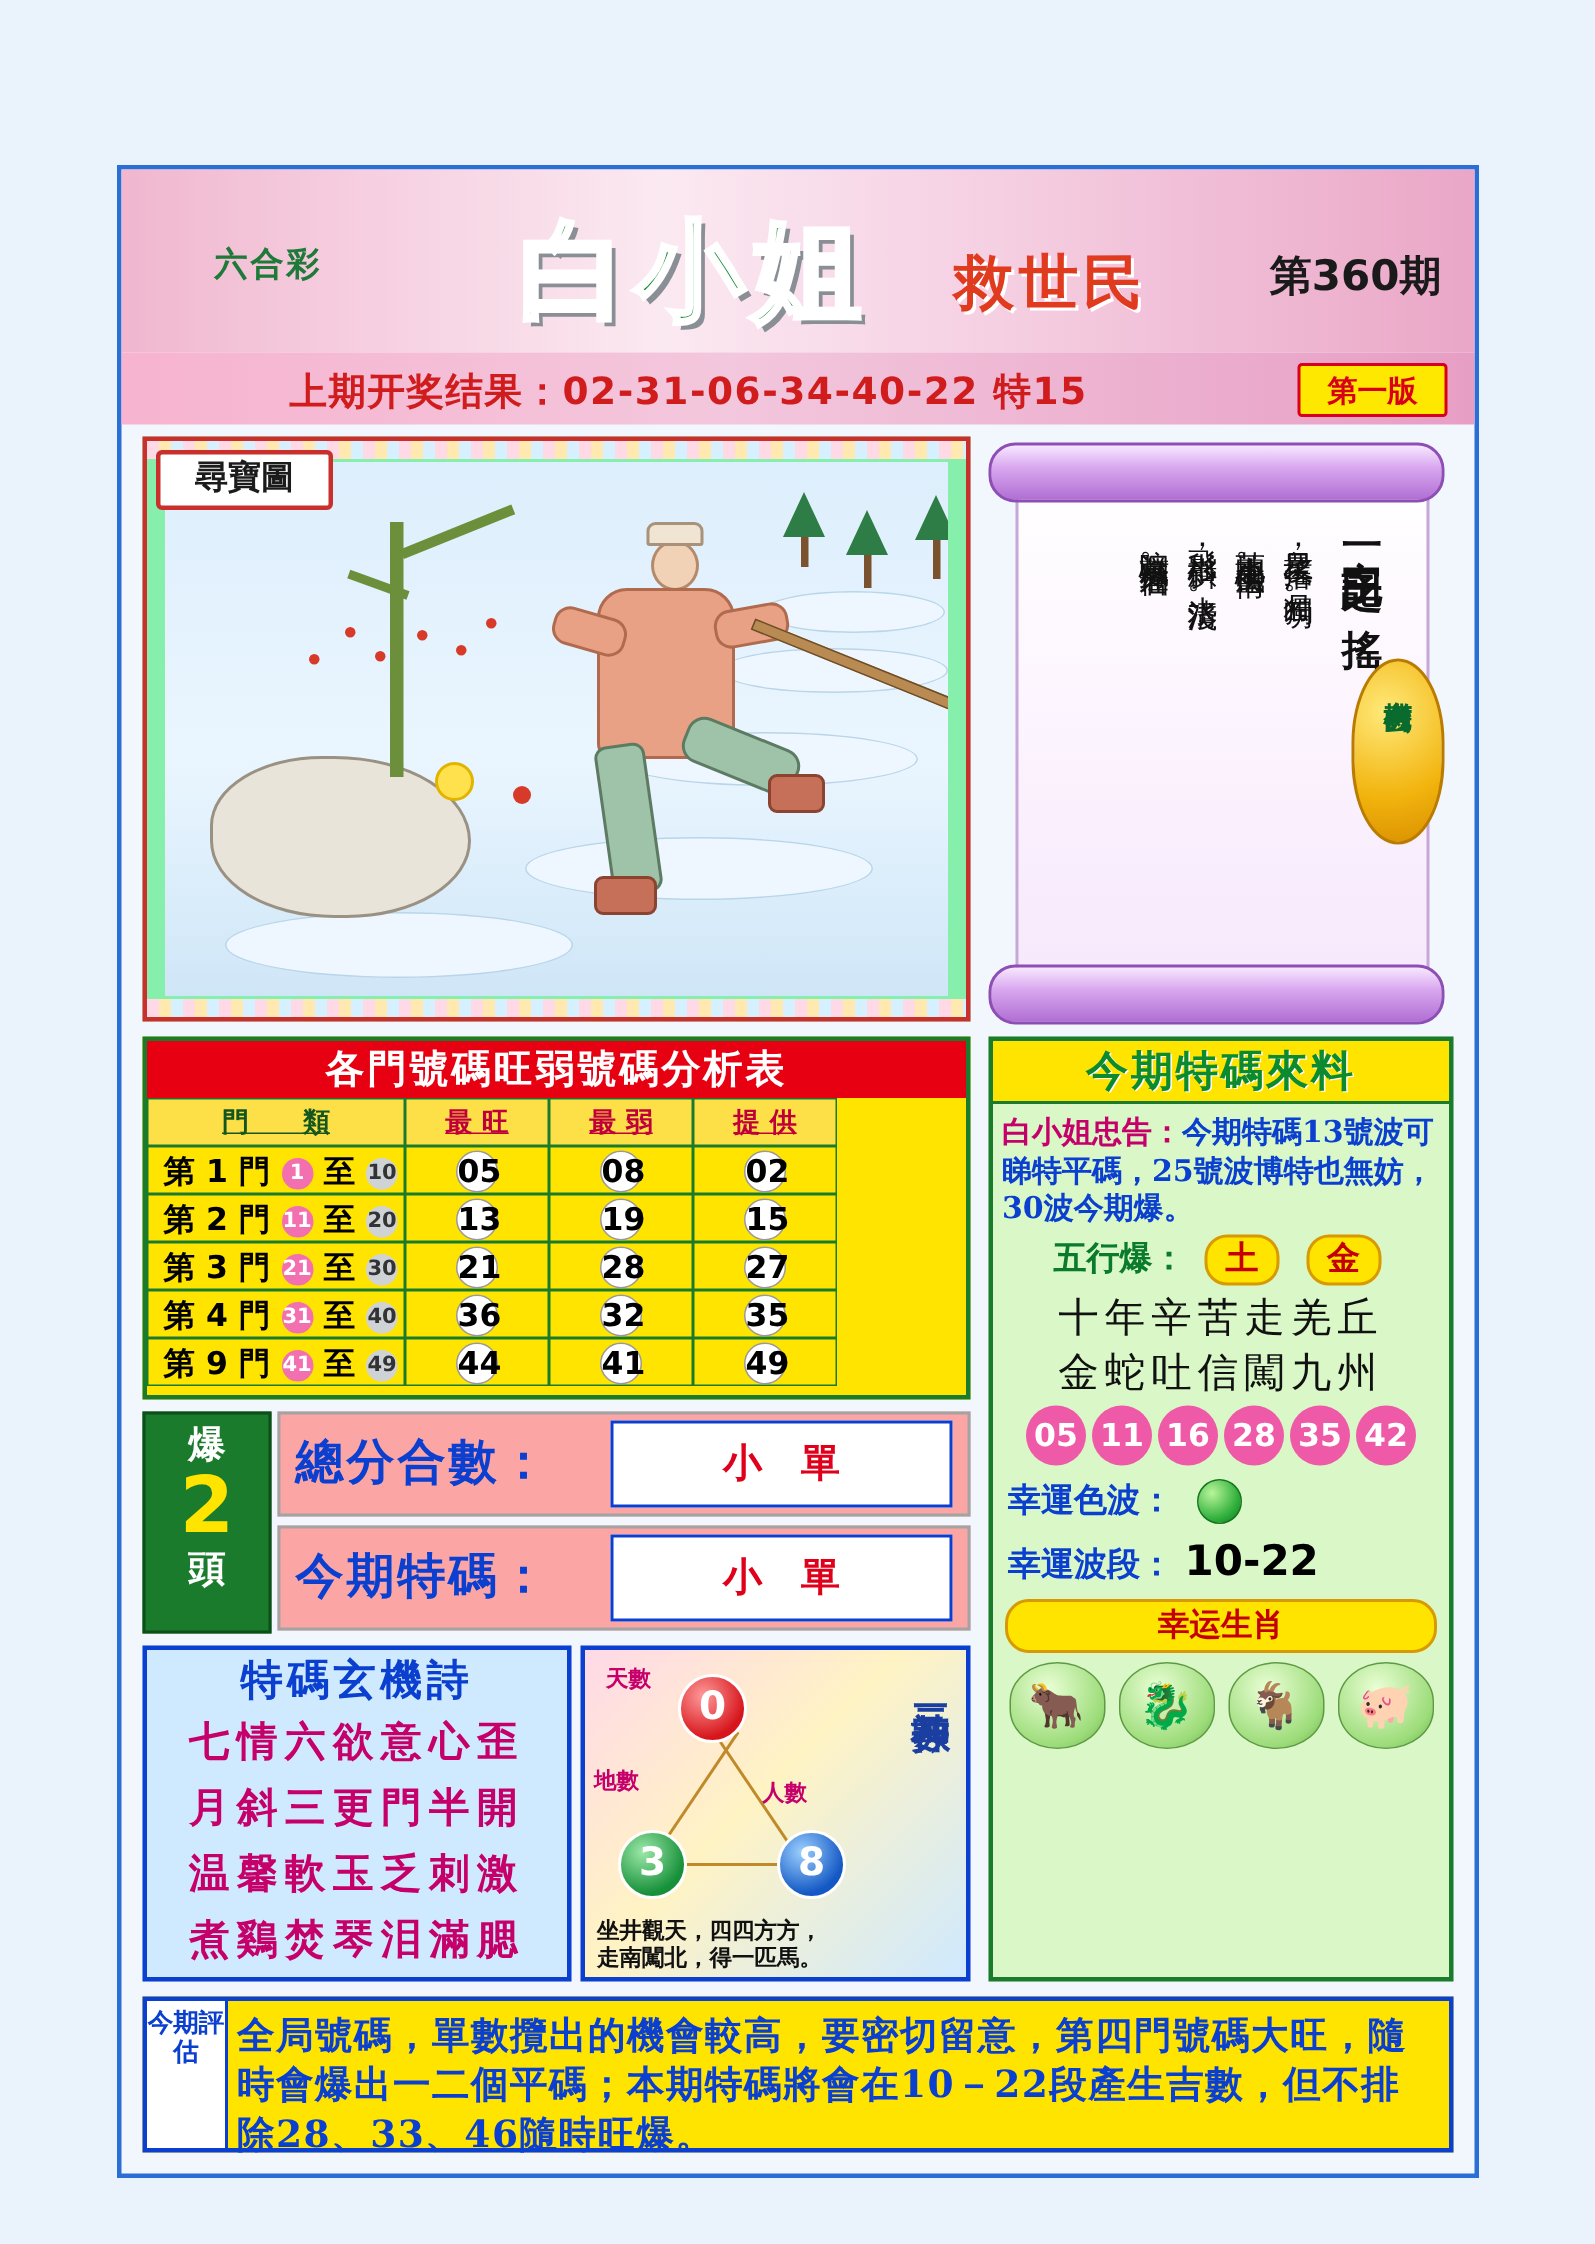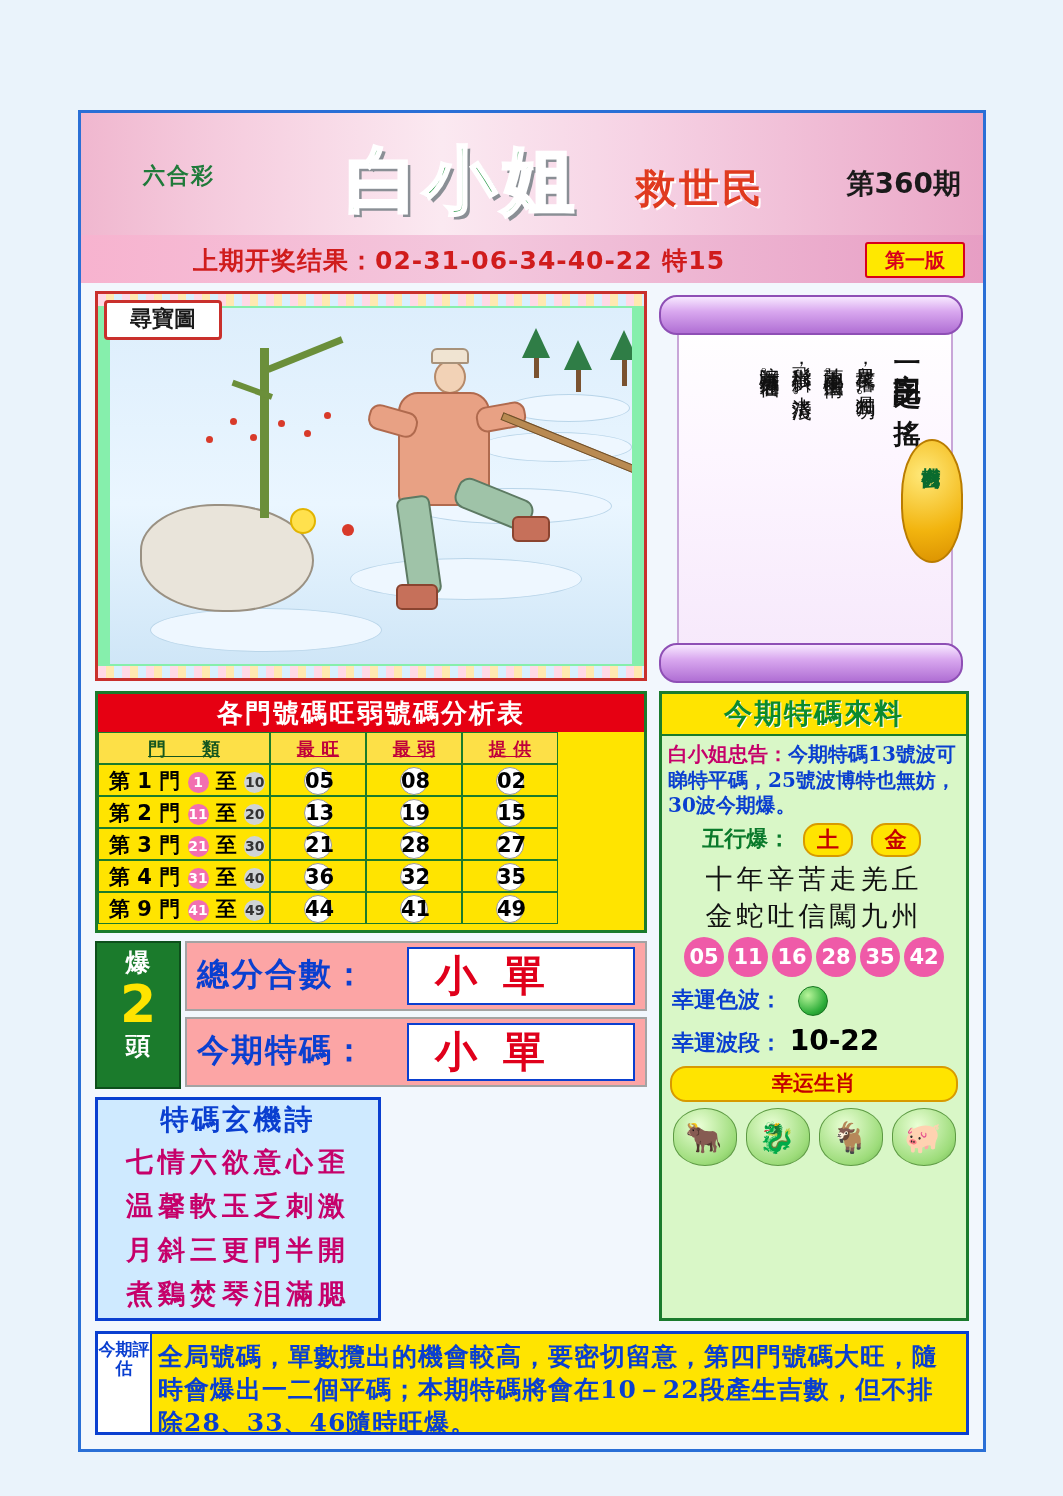--- a/index.html
+++ b/index.html
@@ -206,22 +206,22 @@
     background:#fca5a5;border:2px solid #a3a3a3;box-sizing:border-box;
   }
   .bao-row.r1{top:0;}
   .bao-row.r2{top:76px;}
   .bao-lbl{
     position:absolute;left:10px;top:10px;font-size:32px;font-weight:bold;color:#0a3fd0;
     letter-spacing:2px;font-family:"DejaVu Serif",serif;
   }
   .bao-val{
     position:absolute;right:10px;top:4px;width:228px;height:58px;background:#fff;
-    border:2px solid #0a3fd0;box-sizing:border-box;
-    font-size:42px;font-weight:bold;color:#e0001b;line-height:54px;letter-spacing:26px;
+    border:2px solid #0a3fd0;box-sizing:border-box;text-align:center;
+    font-size:26px;font-weight:bold;color:#e0001b;line-height:54px;letter-spacing:26px;
     text-indent:26px;font-family:"DejaVu Serif",serif;
   }
   
   .poembox{
     position:absolute;left:14px;top:984px;width:286px;height:224px;
     background:#cfeaff;border:3px solid #0a3fd0;box-sizing:border-box;
   }
   .poembox h3{
     margin:0;height:40px;line-height:40px;text-align:center;font-size:28px;color:#0a3fd0;
     font-weight:bold;letter-spacing:3px;font-family:"DejaVu Serif",serif;
@@ -454,24 +454,40 @@
     </div>
     <div class="bao-row r2">
       <div class="bao-lbl">今期特碼：</div>
       <div class="bao-val">小單</div>
     </div>
   </div>
 
   <div class="poembox">
     <h3>特碼玄機詩</h3>
     <div class="line">七情六欲意心歪</div>
+    <div class="line">月斜三更門半開</div>
     <div class="line">温馨軟玉乏刺激</div>
-    <div class="line">月斜三更門半開</div>
     <div class="line">煮鷄焚琴泪滿腮</div>
   </div>
 
+  <div class="tribox">
+    <div class="tri-lbl" style="left:14px;top:10px;">天數</div>
+    <div class="tri-lbl" style="left:6px;top:78px;">地數</div>
+    <div class="tri-lbl" style="left:118px;top:86px;">人數</div>
+    <div class="tri-line" style="left:44px;top:140px;width:104px;transform:rotate(-56deg);"></div>
+    <div class="tri-line" style="left:86px;top:54px;width:104px;transform:rotate(56deg);"></div>
+    <div class="tri-line" style="left:44px;top:142px;width:108px;"></div>
+    <div class="tri-node" style="left:62px;top:16px;background:radial-gradient(circle at 35% 30%,#ff9a9a,#d6161c 70%);">0</div>
+    <div class="tri-node" style="left:22px;top:120px;background:radial-gradient(circle at 35% 30%,#9ce8a8,#17903a 70%);">3</div>
+    <div class="tri-node" style="left:128px;top:120px;background:radial-gradient(circle at 35% 30%,#9cd0ff,#1358c4 70%);">8</div>
+    <div class="tri-foot">
+      <div>坐井觀天，四四方方，</div>
+      <div>走南闖北，得一匹馬。</div>
+    </div>
+    <div class="tri-vert">三元神數</div>
+  </div>
 
   <div class="footer">
     <div class="foot-lbl">今期評估</div>
     <div class="foot-txt">全局號碼，單數攬出的機會較高，要密切留意，第四門號碼大旺，隨時會爆出一二個平碼；本期特碼將會在10－22段產生吉數，但不排除28、33、46隨時旺爆。</div>
   </div>
 
 </div>
 
 </body></html>

